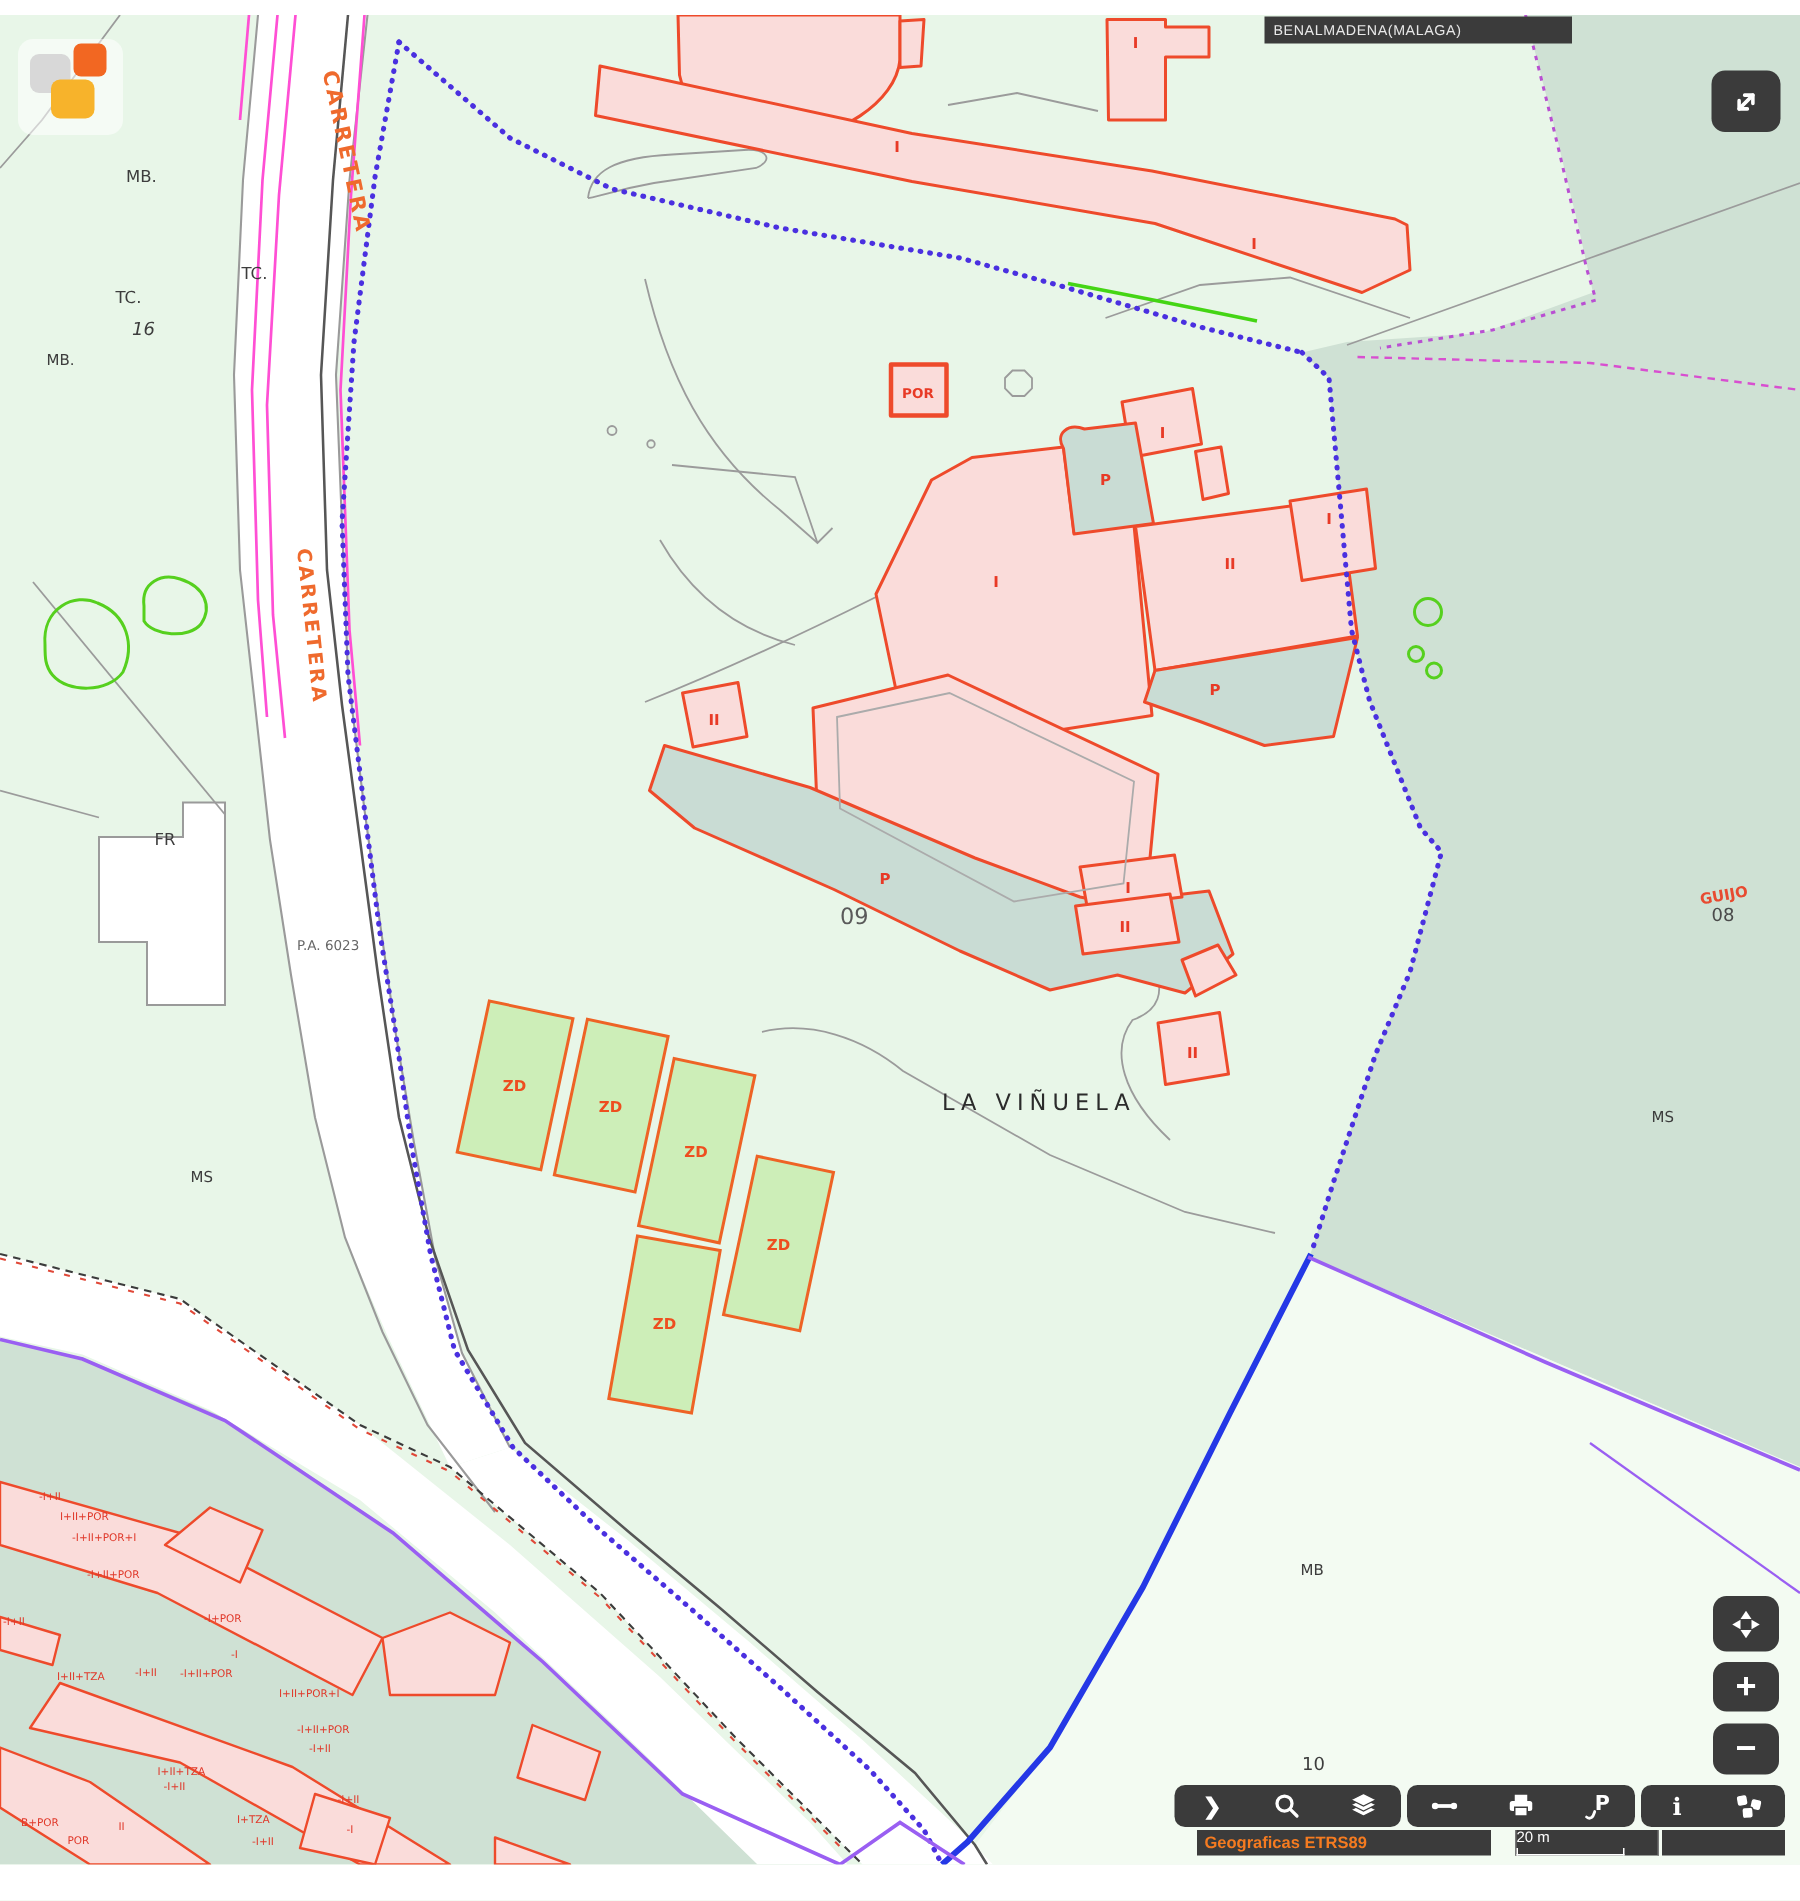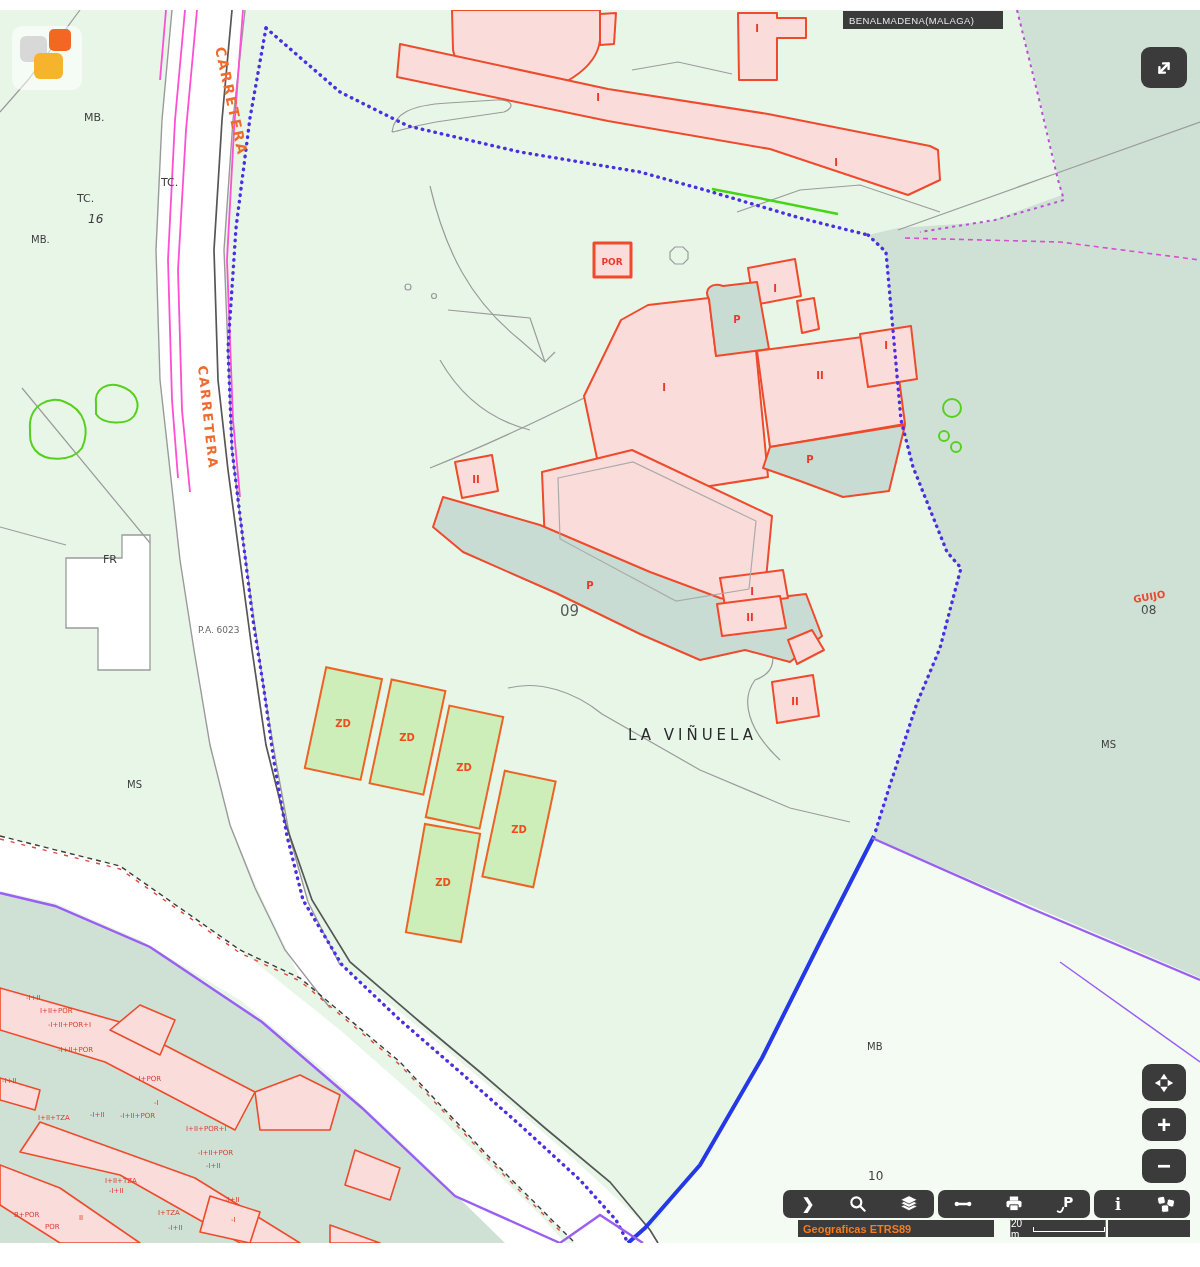--- a/index.html
+++ b/index.html
@@ -3,21 +3,21 @@
 <meta charset="utf-8">
 <style>
   html,body{margin:0;padding:0;}
   body{width:1200px;height:1267px;overflow:hidden;background:#ffffff;
        font-family:"Liberation Sans", sans-serif;position:relative;}
   #stage{position:absolute;left:0;top:0;width:1200px;height:1267px;}
   #map-canvas{position:absolute;left:0;top:10px;width:1200px;height:1233px;background:#e8f6e8;}
   svg text{font-family:"DejaVu Sans", sans-serif;}
 
   .ui-dark{background:#3b3b3b;color:#fff;}
-  #muni-bar{position:absolute;left:843px;top:11px;width:160px;height:18px;
+  #muni-bar{position:absolute;left:843px;top:11px;width:205px;height:18px;
     display:flex;align-items:center;padding-left:6px;box-sizing:border-box;
     font-size:9.5px;letter-spacing:.4px;color:#e8e8e8;}
   #fullscreen-btn{position:absolute;left:1141px;top:47px;width:46px;height:41px;border-radius:9px;
     display:flex;align-items:center;justify-content:center;cursor:pointer;}
   .side-btn{position:absolute;left:1142px;width:44px;border-radius:9px;
     display:flex;align-items:center;justify-content:center;color:#fff;cursor:pointer;}
   #pan-btn{top:1064px;height:37px;}
   #zoom-in-btn{top:1108px;height:33px;font-size:24px;font-weight:bold;}
   #zoom-out-btn{top:1149px;height:34px;font-size:24px;font-weight:bold;}
 
@@ -25,21 +25,21 @@
     display:flex;align-items:center;justify-content:space-around;}
   #tb-group-1{left:783px;width:151px;}
   #tb-group-2{left:938px;width:152px;}
   #tb-group-3{left:1094px;width:96px;}
   .tb-icon{width:26px;height:24px;display:flex;align-items:center;justify-content:center;cursor:pointer;}
   .glyph{color:#fff;font-weight:bold;}
 
   .sb-cell{position:absolute;top:1220px;height:17px;box-sizing:border-box;}
   #sb-proj{left:798px;width:196px;display:flex;align-items:center;padding-left:5px;
     color:#f57b20;font-size:11px;font-weight:bold;}
-  #sb-scale{left:1010px;width:96px;display:flex;align-items:center;justify-content:center;
+  #sb-scale{left:1010px;width:96px;display:flex;flex-direction:column;align-items:flex-start;justify-content:center;
     color:#fff;font-size:10px;border-left:1px solid #777;border-right:1px solid #777;}
   #sb-scale .scale-line{width:70px;height:4px;border-bottom:1px solid #fff;
     border-left:1px solid #fff;border-right:1px solid #fff;margin-top:1px;}
   #sb-right{left:1108px;width:82px;}
 
   #logo{position:absolute;left:12px;top:26px;width:70px;height:64px;border-radius:10px;
     background:rgba(255,255,255,.55);}
   #logo .sq{position:absolute;border-radius:6px;}
   #logo .sq-gray{left:8px;top:10px;width:27px;height:26px;background:#d8d8d8;}
   #logo .sq-orange{left:37px;top:3px;width:22px;height:22px;background:#f26722;border-radius:5px;}

